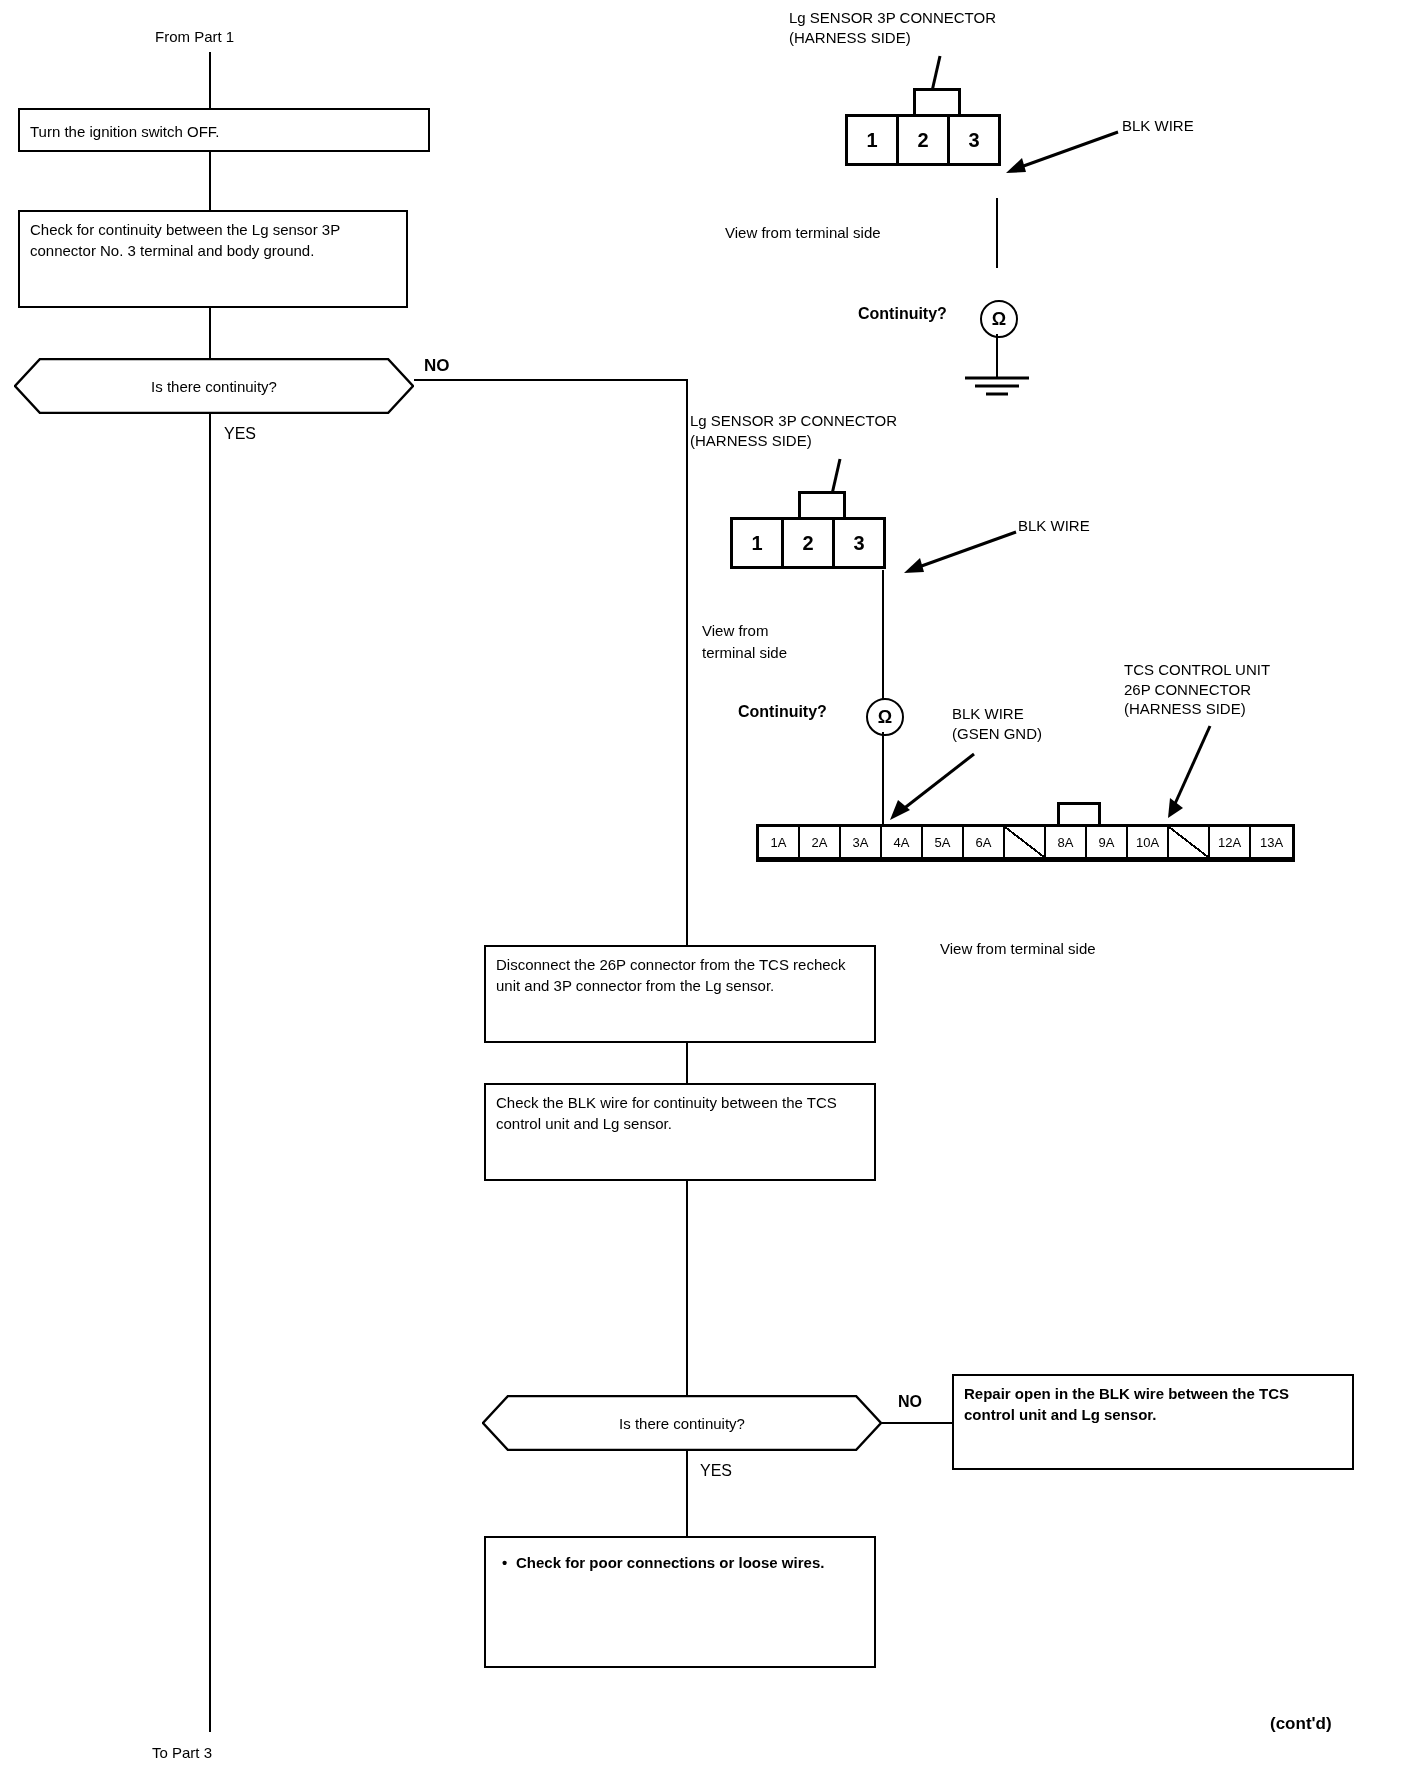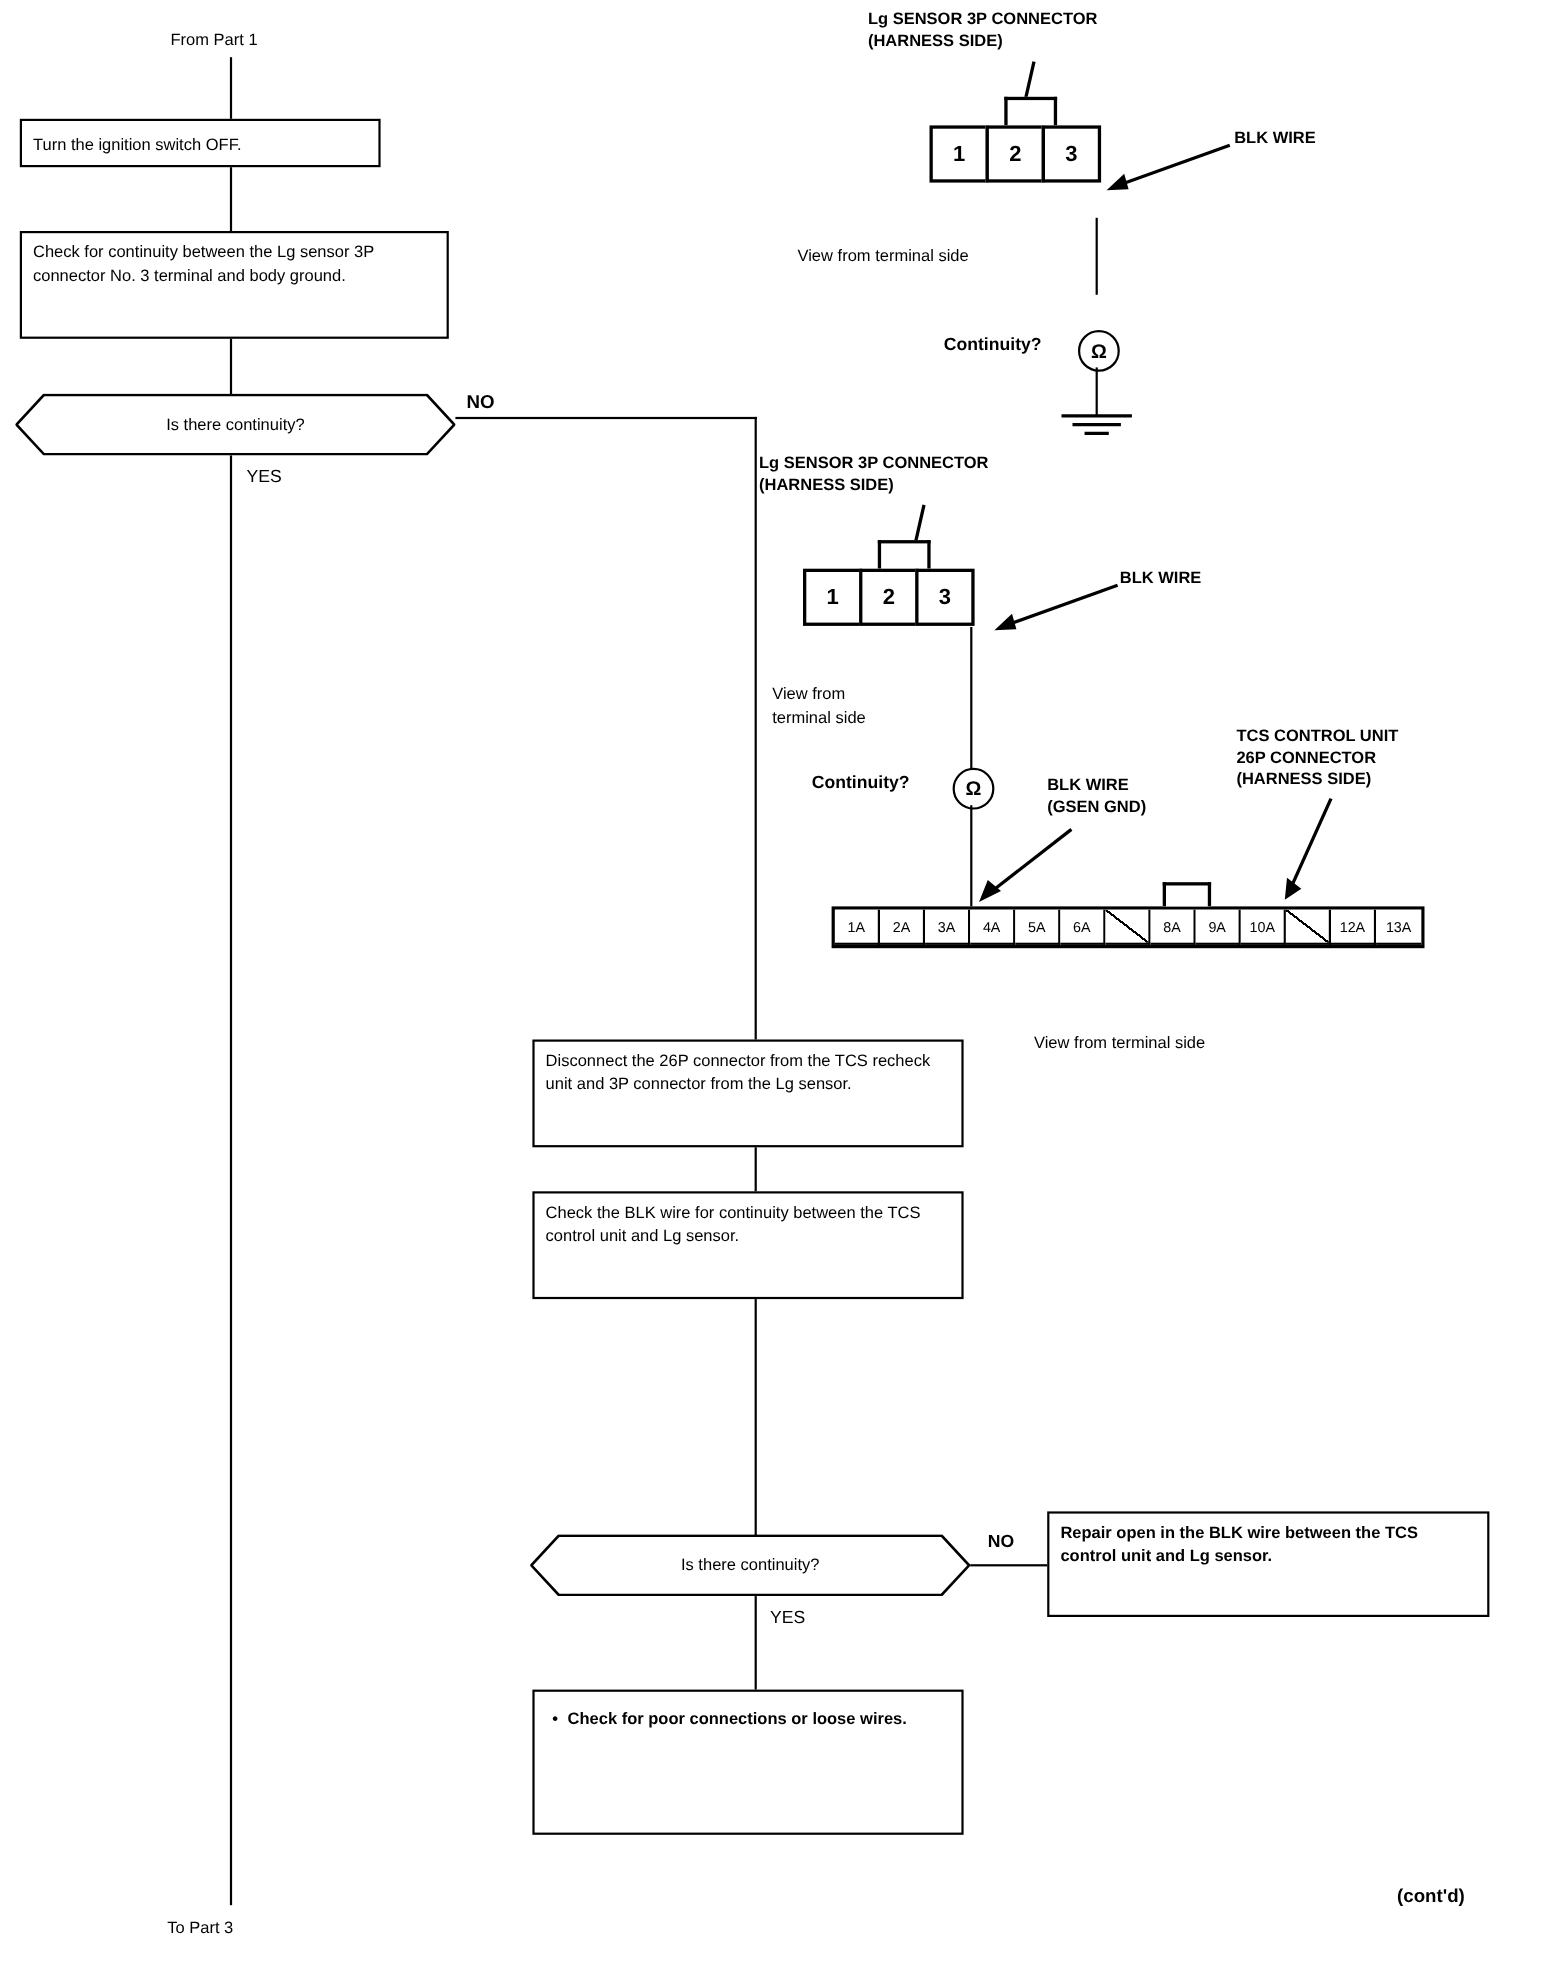--- a/index.html
+++ b/index.html
@@ -4,21 +4,21 @@
 <style>
   html,body{margin:0;padding:0;background:#fff;}
   body{width:1408px;height:1784px;position:relative;font-family:"Liberation Sans",sans-serif;color:#000;overflow:hidden;}
   .bold{font-weight:bold;}
   .box{position:absolute;border:2px solid #000;background:#fff;box-sizing:border-box;}
   .box .inner{padding:7px 10px;font-size:15px;line-height:1.42;}
   .line{position:absolute;background:#000;}
   .hline{height:2px;}
   .vline{width:2px;}
   .label{position:absolute;font-size:15px;}
-  .lblbold{position:absolute;font-size:15px;font-weight:bold;line-height:1.3;}
+  .lblbold{position:absolute;font-size:15px;font-weight:normal;line-height:1.3;}
   
   .hex{position:absolute;}
   .hex svg{display:block;}
   .hextext{position:absolute;width:100%;text-align:center;font-size:15px;top:50%;transform:translateY(-50%);}
   
   .conn3p{position:absolute;}
   .cellrow{display:flex;}
   .c3{border:3px solid #000;width:54px;height:52px;box-sizing:border-box;display:flex;align-items:center;justify-content:center;font-weight:bold;font-size:20px;background:#fff;margin-left:-3px;}
   .c3:first-child{margin-left:0;}
   .tab3{position:absolute;border:3px solid #000;border-bottom:none;width:48px;height:26px;background:#fff;box-sizing:border-box;}
@@ -38,21 +38,21 @@
   ul.bullets{margin:0;padding-left:16px;list-style:none;}
   ul.bullets li{position:relative;padding-left:14px;font-size:15px;line-height:1.45;font-weight:bold;}
   ul.bullets li::before{content:"\2022";position:absolute;left:0;top:0;}
 </style>
 </head>
 <body>
 
 <div class="label" style="left:155px;top:28px;">From Part 1</div>
 <div class="line vline" style="left:209px;top:52px;height:62px;"></div>
 
-<div class="box" style="left:18px;top:108px;width:328px;height:44px;">
+<div class="box" style="left:18px;top:108px;width:412px;height:44px;">
   <div class="inner" style="padding-top:11px;">Turn the ignition switch OFF.</div>
 </div>
 
 <div class="line vline" style="left:209px;top:152px;height:60px;"></div>
 
 <div class="box" style="left:18px;top:210px;width:390px;height:98px;">
   <div class="inner">Check for continuity between the Lg sensor 3P connector No. 3 terminal and body ground.</div>
 </div>
 
 <div class="line vline" style="left:209px;top:308px;height:52px;"></div>

